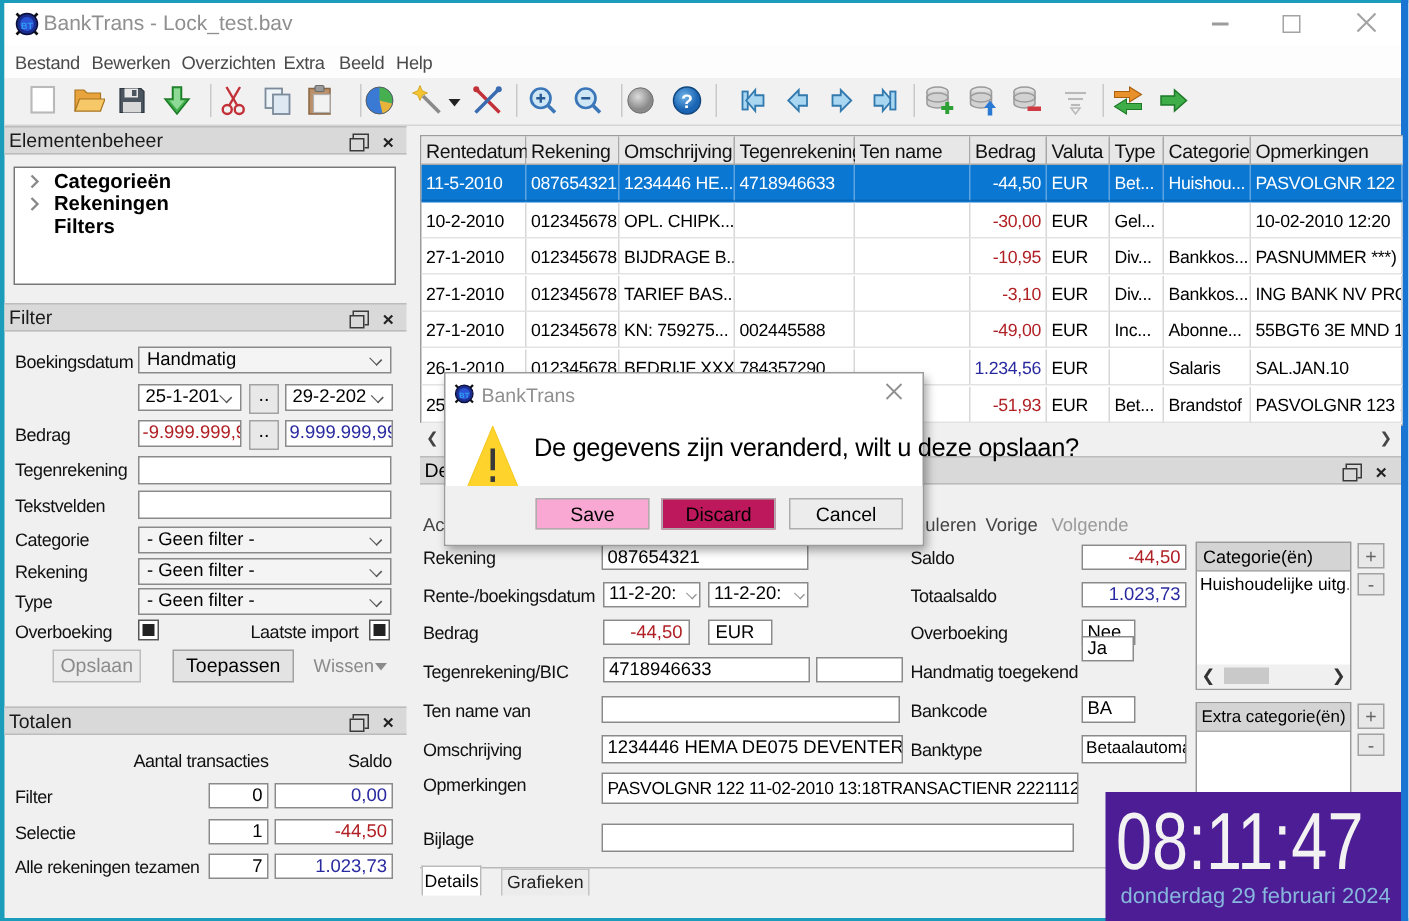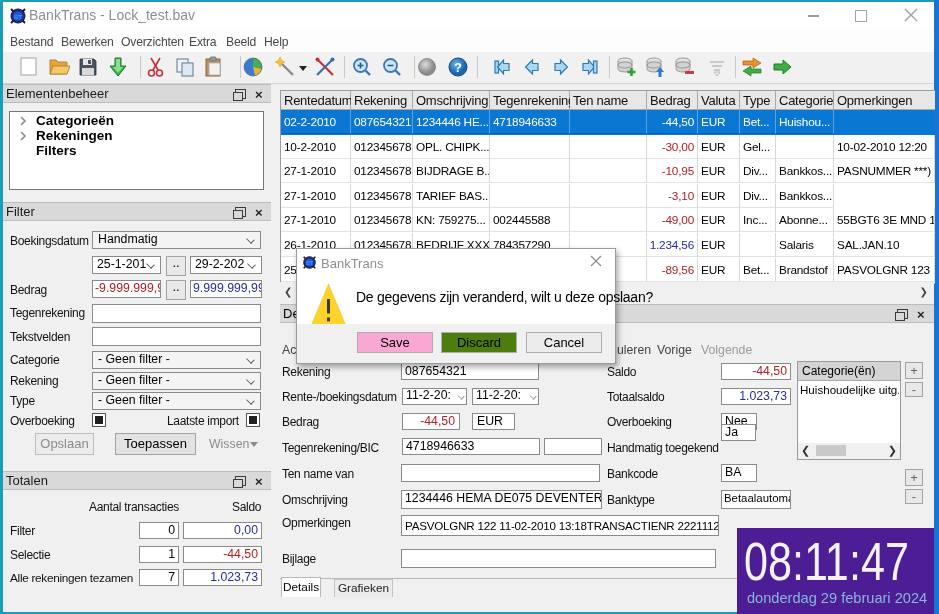--- a/index.html
+++ b/index.html
@@ -355,29 +355,30 @@
   <div class="th" style="left:132px;width:77px;">Omschrijving</div>
   <div class="th" style="left:209px;width:80px;">Tegenrekening</div>
   <div class="th" style="left:289px;width:77px;">Ten name van</div>
   <div class="th" style="left:366px;width:51px;">Bedrag</div>
   <div class="th" style="left:417px;width:42px;">Valuta</div>
   <div class="th" style="left:459px;width:36px;">Type</div>
   <div class="th" style="left:495px;width:58px;">Categorie</div>
   <div class="th" style="left:553px;width:101px;border-right:none;">Opmerkingen</div>
 
   <div class="tr sel" style="top:19px;">
-    <div class="td" style="left:0;width:70px;">02-2-2010</div>
+    <div class="td" style="left:0;width:70px;">11-5-2010</div>
     <div class="td" style="left:70px;width:62px;">087654321</div>
     <div class="td" style="left:132px;width:77px;">1234446 HE...</div>
     <div class="td" style="left:209px;width:80px;">4718946633</div>
     <div class="td" style="left:289px;width:77px;"></div>
     <div class="td tdr" style="left:366px;width:51px;">-44,50</div>
     <div class="td" style="left:417px;width:42px;">EUR</div>
     <div class="td" style="left:459px;width:36px;">Bet...</div>
     <div class="td" style="left:495px;width:58px;">Huishou...</div>
+    <div class="td" style="left:553px;width:101px;">PASVOLGNR 122</div>
   </div>
   <div class="tr" style="top:43.6px;">
     <div class="td" style="left:0;width:70px;">10-2-2010</div>
     <div class="td" style="left:70px;width:62px;">012345678</div>
     <div class="td" style="left:132px;width:77px;">OPL. CHIPK...</div>
     <div class="td" style="left:209px;width:80px;"></div>
     <div class="td" style="left:289px;width:77px;"></div>
     <div class="td tdr red" style="left:366px;width:51px;">-30,00</div>
     <div class="td" style="left:417px;width:42px;">EUR</div>
     <div class="td" style="left:459px;width:36px;">Gel...</div>
@@ -399,20 +400,21 @@
   <div class="tr" style="top:92.8px;">
     <div class="td" style="left:0;width:70px;">27-1-2010</div>
     <div class="td" style="left:70px;width:62px;">012345678</div>
     <div class="td" style="left:132px;width:77px;">TARIEF BAS...</div>
     <div class="td" style="left:209px;width:80px;"></div>
     <div class="td" style="left:289px;width:77px;"></div>
     <div class="td tdr red" style="left:366px;width:51px;">-3,10</div>
     <div class="td" style="left:417px;width:42px;">EUR</div>
     <div class="td" style="left:459px;width:36px;">Div...</div>
     <div class="td" style="left:495px;width:58px;">Bankkos...</div>
+    <div class="td" style="left:553px;width:101px;">ING BANK NV PRO</div>
   </div>
   <div class="tr" style="top:117.4px;">
     <div class="td" style="left:0;width:70px;">27-1-2010</div>
     <div class="td" style="left:70px;width:62px;">012345678</div>
     <div class="td" style="left:132px;width:77px;">KN: 759275...</div>
     <div class="td" style="left:209px;width:80px;">002445588</div>
     <div class="td" style="left:289px;width:77px;"></div>
     <div class="td tdr red" style="left:366px;width:51px;">-49,00</div>
     <div class="td" style="left:417px;width:42px;">EUR</div>
     <div class="td" style="left:459px;width:36px;">Inc...</div>
@@ -430,21 +432,21 @@
     <div class="td" style="left:459px;width:36px;"></div>
     <div class="td" style="left:495px;width:58px;">Salaris</div>
     <div class="td" style="left:553px;width:101px;">SAL.JAN.10</div>
   </div>
   <div class="tr" style="top:166.6px;">
     <div class="td" style="left:0;width:70px;">25-1-2010</div>
     <div class="td" style="left:70px;width:62px;">012345678</div>
     <div class="td" style="left:132px;width:77px;">AH 1443 DE...</div>
     <div class="td" style="left:209px;width:80px;"></div>
     <div class="td" style="left:289px;width:77px;"></div>
-    <div class="td tdr red" style="left:366px;width:51px;">-89,56</div>
+    <div class="td tdr red" style="left:366px;width:51px;">-51,93</div>
     <div class="td" style="left:417px;width:42px;">EUR</div>
     <div class="td" style="left:459px;width:36px;">Bet...</div>
     <div class="td" style="left:495px;width:58px;">Brandstof</div>
     <div class="td" style="left:553px;width:101px;">PASVOLGNR 123 1</div>
   </div>
 </div>
 
 <div class="abs" style="left:280px;top:282px;width:654px;height:20px;background:#f0f0f0;">
   <div style="position:absolute;left:4px;top:4px;font-size:10px;color:#444;">❮</div>
   <div style="position:absolute;right:6px;top:4px;font-size:10px;color:#444;">❯</div>
@@ -507,20 +509,23 @@
     <div style="position:absolute;left:2px;top:21px;white-space:nowrap;overflow:hidden;width:99px;font-size:11.6px;">Huishoudelijke uitg.</div>
     <div style="position:absolute;left:0;bottom:0;width:100%;height:16px;background:#f0f0f0;">
       <span style="position:absolute;left:3px;top:1px;font-size:11px;color:#333;">❮</span>
       <span style="position:absolute;right:3px;top:1px;font-size:11px;color:#333;">❯</span>
       <span style="position:absolute;left:18px;top:2px;width:30px;height:11px;background:#c9c9c9;"></span>
     </div>
   </div>
   <div class="btn" style="left:625px;top:60px;width:16px;height:15px;line-height:15px;color:#666;">+</div>
   <div class="btn" style="left:625px;top:80px;width:16px;height:13px;line-height:13px;color:#666;">-</div>
 
+  <div class="abs" style="left:517px;top:166px;width:102px;height:100px;border:1px solid #9a9a9a;background:#fff;">
+    <div style="position:absolute;left:0;top:0;width:100%;height:19px;background:#d4d4d4;border-bottom:1px solid #aaa;box-sizing:border-box;"><span style="padding-left:3px;line-height:19px;font-size:11.3px;white-space:nowrap;">Extra categorie(ën)</span></div>
+  </div>
   <div class="btn" style="left:625px;top:167px;width:16px;height:15px;line-height:15px;color:#666;">+</div>
   <div class="btn" style="left:625px;top:187px;width:16px;height:13px;line-height:13px;color:#666;">-</div>
 
   <div class="abs" style="left:0;top:276px;width:654px;height:1px;background:#b9b9b9;"></div>
   <div class="abs" style="left:1px;top:275px;width:38px;height:19px;background:#fff;border:1px solid #b9b9b9;border-bottom:none;text-align:center;font-size:11.8px;line-height:18px;">Details</div>
   <div class="abs" style="left:54px;top:277px;width:57px;height:17px;background:#ececec;border:1px solid #c4c4c4;border-bottom:none;text-align:center;color:#222;font-size:11.8px;line-height:17px;">Grafieken</div>
 </div>
 
 <div class="abs" id="dialog">
   <svg class="abs" style="left:5px;top:6px" width="15" height="15" viewBox="0 0 18 18">
@@ -538,24 +543,24 @@
         <line x1="1" y1="1" x2="11" y2="11"></line>
         <line x1="11" y1="1" x2="1" y2="11"></line>
       </g>
     </svg>
 
   <svg class="abs" style="left:13px;top:33px" width="37px" height="46px" viewBox="0 0 37 46">
     <path d="M18.5 2 L36 44 L1 44 Z" fill="#fdd32c" stroke="#f0bf00" stroke-width="0.5"></path>
     <rect x="17" y="17" width="3" height="14.5" fill="#3a3a3a"></rect>
     <rect x="17" y="35.5" width="3" height="3.8" fill="#3a3a3a"></rect>
   </svg>
-  <div class="abs" style="left:59px;top:40px;font-size:14px;letter-spacing:-0.25px;white-space:nowrap;color:#000;">De gegevens zijn veranderd, wilt u deze opslaan?</div>
+  <div class="abs" style="left:59px;top:40px;font-size:17px;letter-spacing:-0.25px;white-space:nowrap;color:#000;">De gegevens zijn veranderd, wilt u deze opslaan?</div>
   <div id="dlgbtns">
     <div class="btn" style="left:60px;top:8px;width:74px;height:19px;line-height:19px;background:#f9a8d4;border-color:#adadad;">Save</div>
-    <div class="btn" style="left:144px;top:8px;width:74px;height:19px;line-height:19px;background:#4d7c0f;border-color:#adadad;">Discard</div>
+    <div class="btn" style="left:144px;top:8px;width:74px;height:19px;line-height:19px;background:#be185d;border-color:#adadad;">Discard</div>
     <div class="btn" style="left:229px;top:8px;width:74px;height:19px;line-height:19px;background:#ececec;border-color:#adadad;">Cancel</div>
   </div>
 </div>
 
 <div class="abs" id="clock">
   <div class="time">08:11:47</div>
   <div class="date">donderdag 29 februari 2024</div>
 </div>
 
 </body></html>

